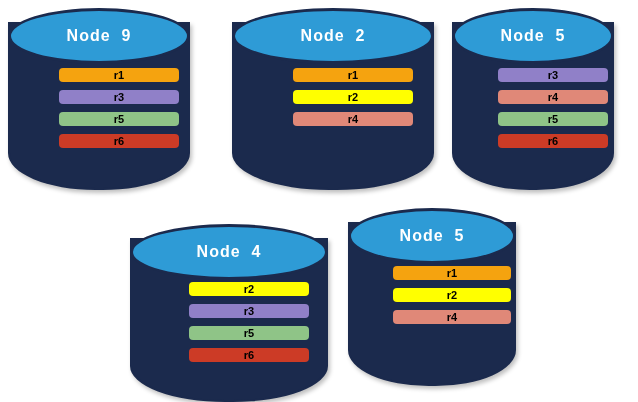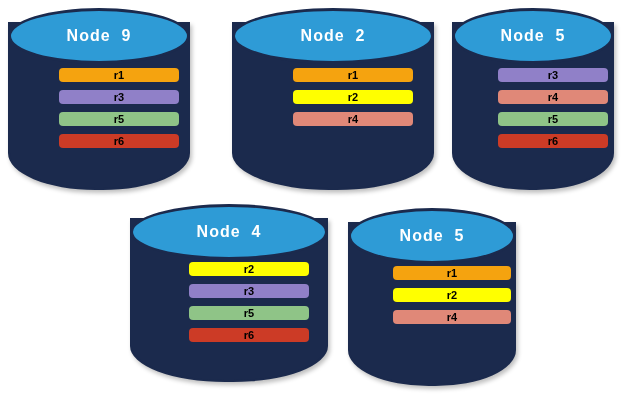--- a/index.html
+++ b/index.html
@@ -119,21 +119,21 @@
       <div class="cyl-body" style="background: rgb(27, 42, 77); border-color: rgb(27, 42, 77);"></div>
       <div class="cyl-top" style="background: rgb(46, 155, 214); border-color: rgb(27, 42, 77);"></div>
       <div class="node-title" style="color: rgb(255, 255, 255);">Node  5</div>
       <div class="bars" style="top: 60px;">
         <div class="bar" style="background: rgb(144, 128, 200); width: 110px; color: rgb(0, 0, 0);">r3</div>
         <div class="bar" style="background: rgb(224, 136, 120); width: 110px; color: rgb(0, 0, 0);">r4</div>
         <div class="bar" style="background: rgb(143, 196, 135); width: 110px; color: rgb(0, 0, 0);">r5</div>
         <div class="bar" style="background: rgb(204, 59, 38); width: 110px; color: rgb(0, 0, 0);">r6</div>
       </div>
     </div>
-    <div class="node" style="left: 130px; top: 204px; width: 198px; height: 178px;">
+    <div class="node" style="left: 130px; top: 224px; width: 198px; height: 178px;">
       <div class="cyl-body" style="background: rgb(27, 42, 77); border-color: rgb(27, 42, 77);"></div>
       <div class="cyl-top" style="background: rgb(46, 155, 214); border-color: rgb(27, 42, 77);"></div>
       <div class="node-title" style="color: rgb(255, 255, 255);">Node  4</div>
       <div class="bars" style="top: 58px;">
         <div class="bar" style="background: rgb(255, 255, 0); width: 120px; color: rgb(0, 0, 0);">r2</div>
         <div class="bar" style="background: rgb(144, 128, 200); width: 120px; color: rgb(0, 0, 0);">r3</div>
         <div class="bar" style="background: rgb(143, 196, 135); width: 120px; color: rgb(0, 0, 0);">r5</div>
         <div class="bar" style="background: rgb(204, 59, 38); width: 120px; color: rgb(0, 0, 0);">r6</div>
       </div>
     </div>

